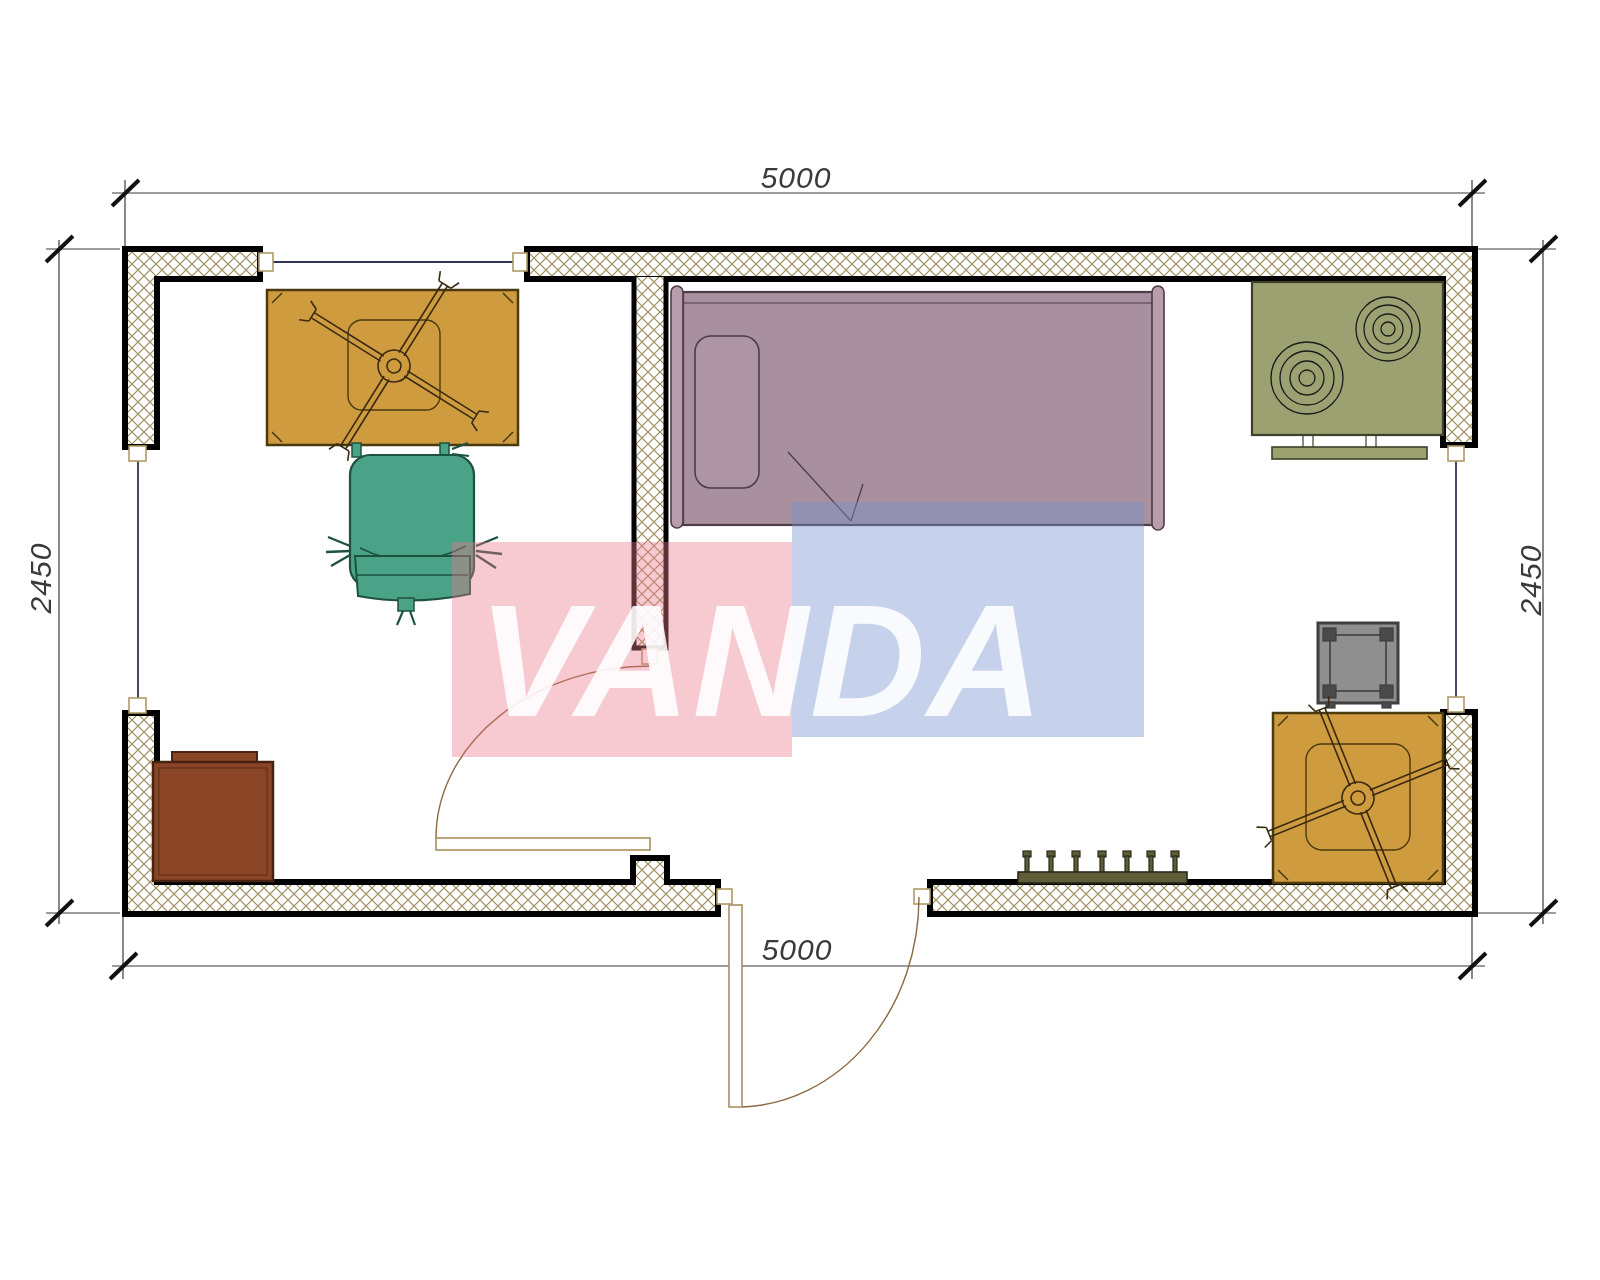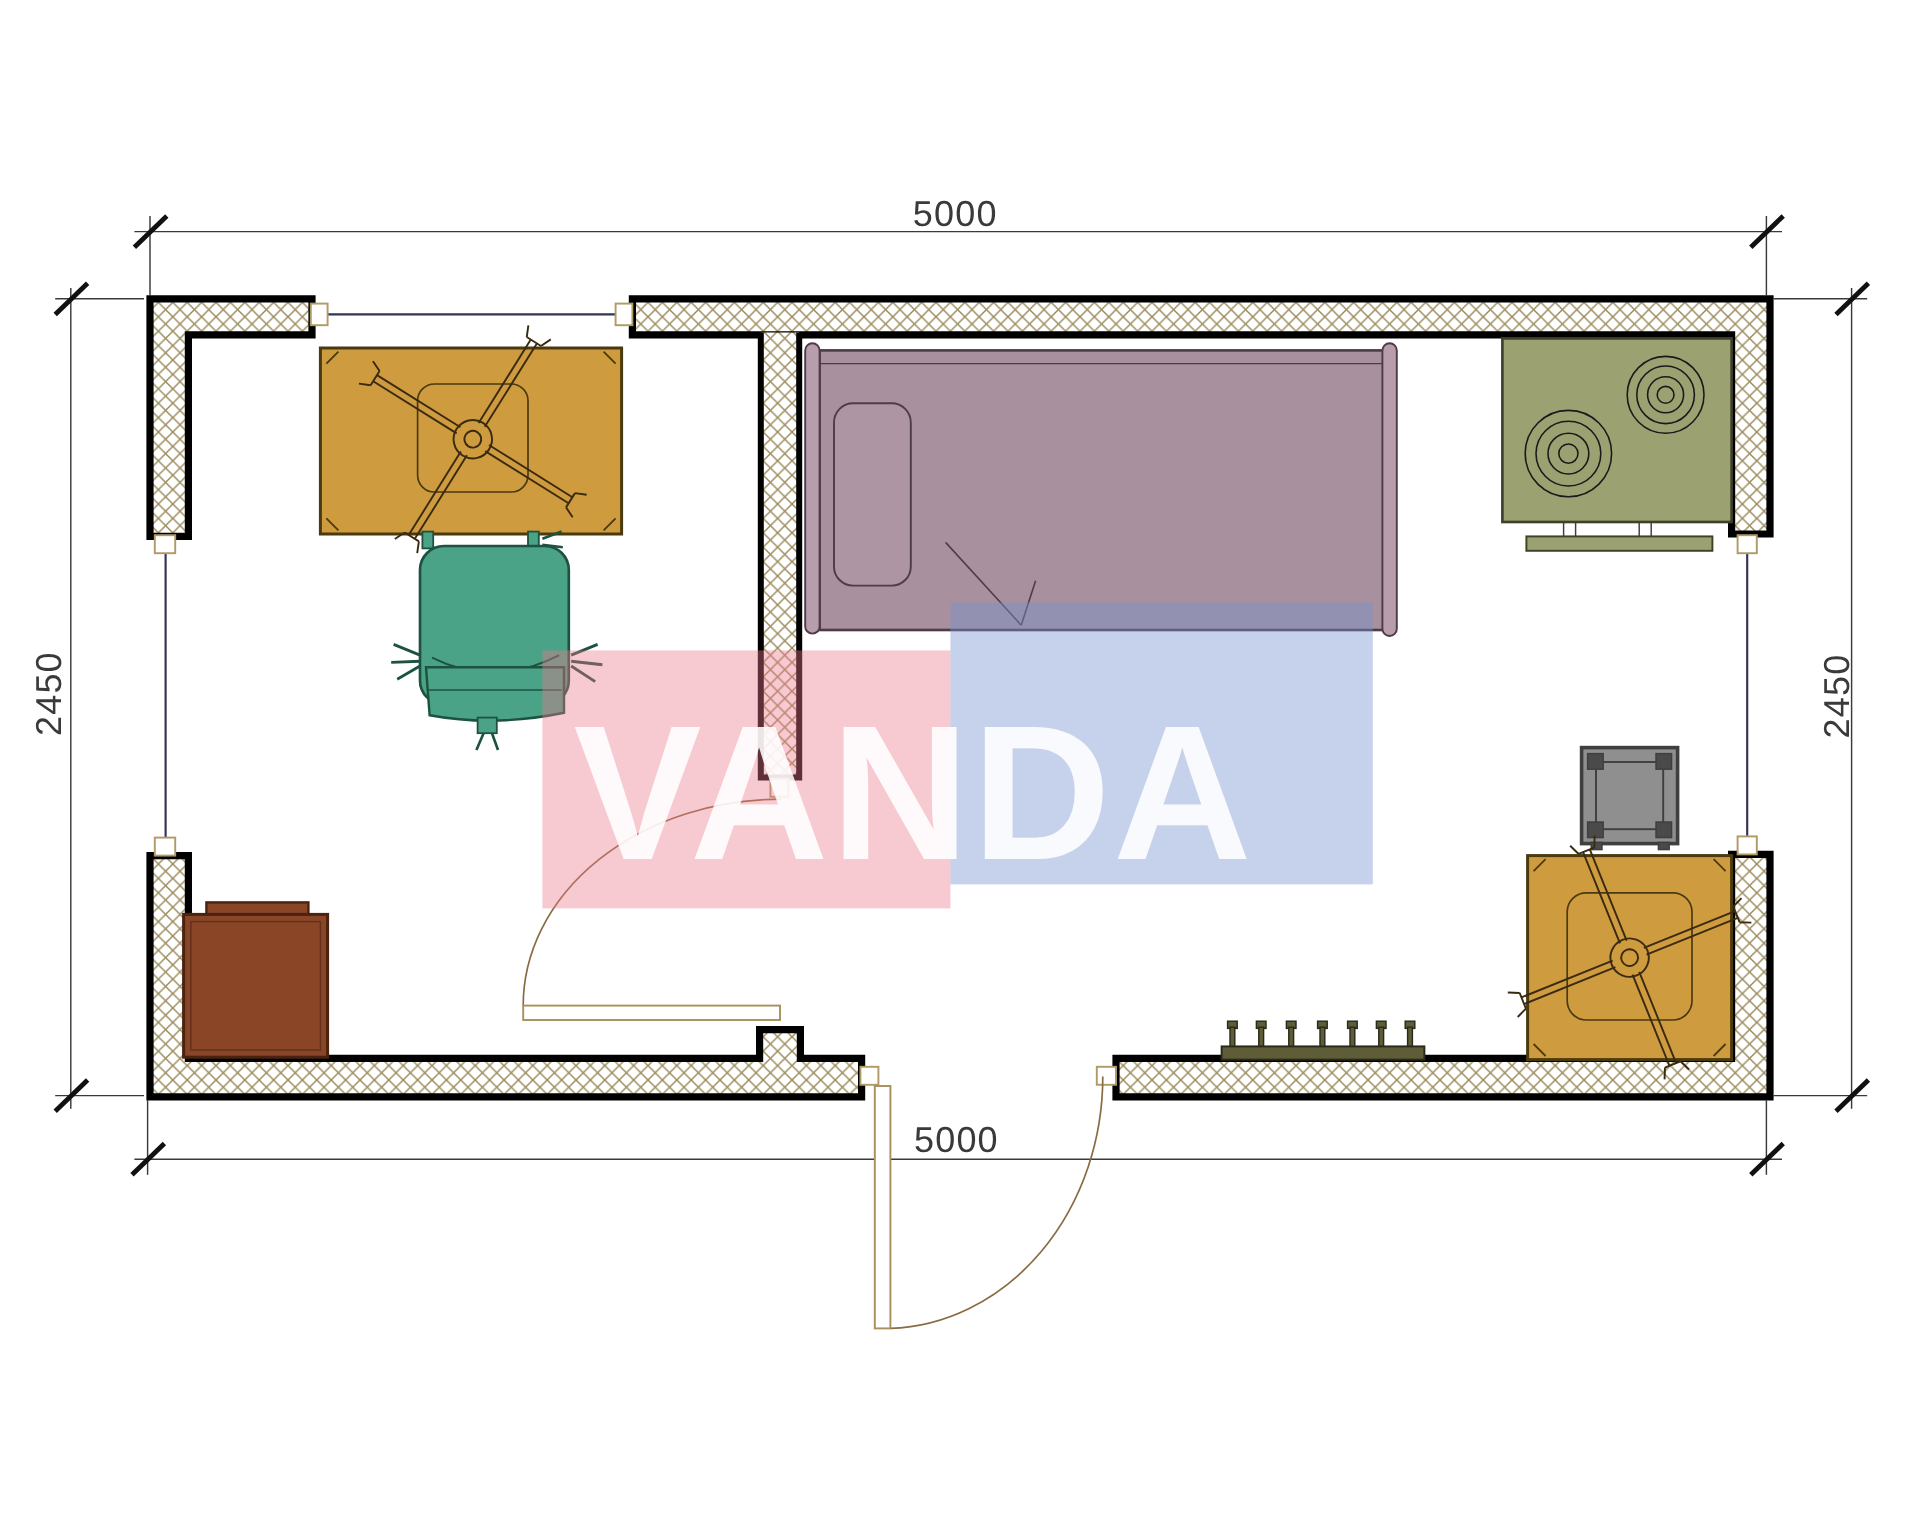--- a/index.html
+++ b/index.html
@@ -2,20 +2,21 @@
 <html><head>
 <meta charset="utf-8">
 <style>
   html,body{margin:0;padding:0;background:#ffffff;}
   .canvas{
     position:relative;
     width:1600px;height:1280px;
     background:#ffffff;
     overflow:hidden;
     font-family:"Liberation Sans", sans-serif;
+    font-style:italic;
   }
   svg text{
     font-family:"Liberation Sans", sans-serif;
   }
   .dim-text{
     letter-spacing:1px;
   }
 </style>
 </head>
 <body>

